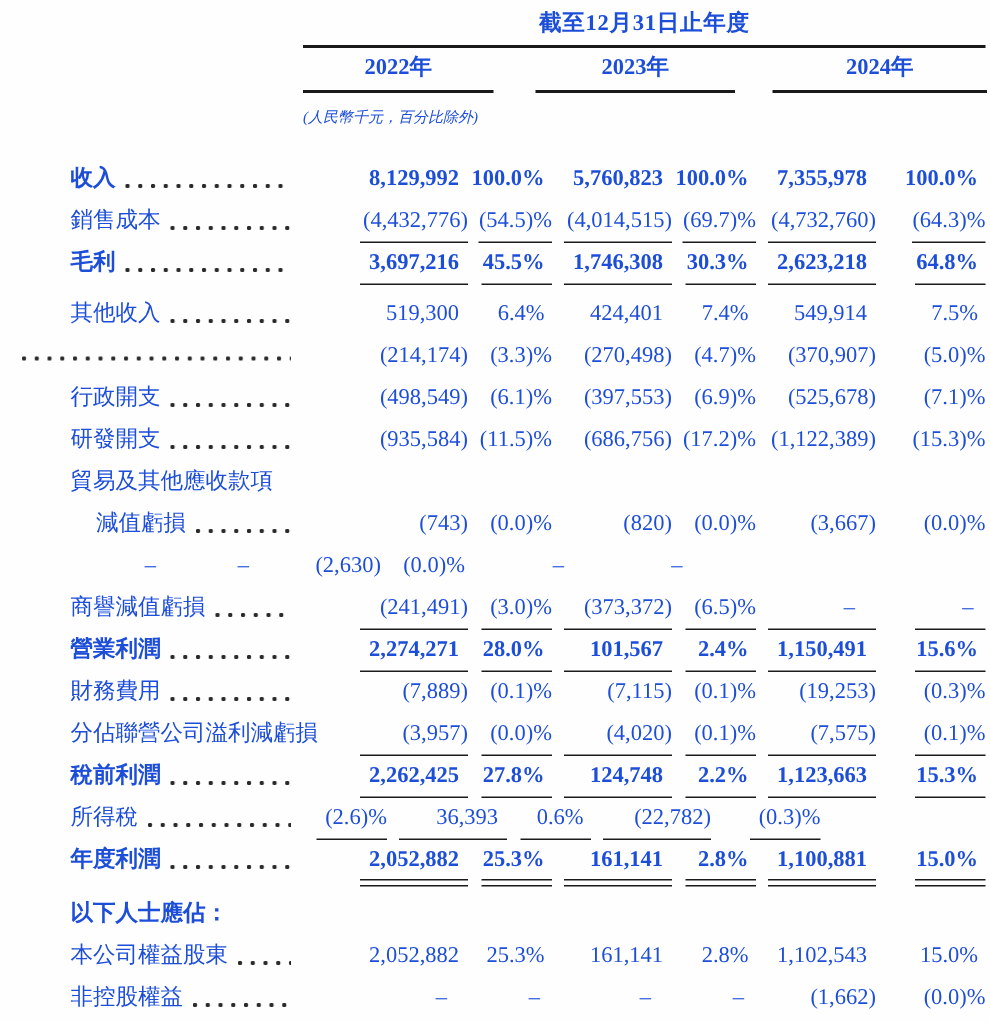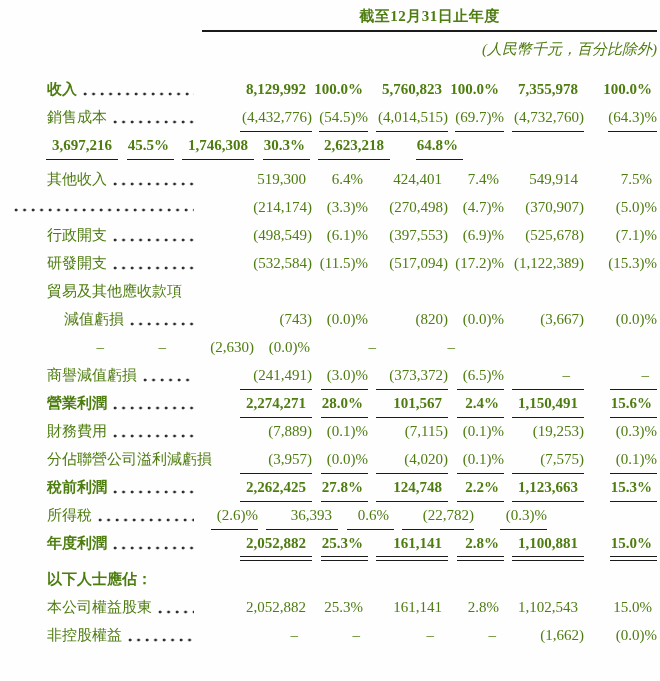--- a/index.html
+++ b/index.html
@@ -1,30 +1,30 @@
 <!DOCTYPE html>
 <html><head>
 <meta charset="utf-8">
 <style>
   html, body { margin:0; padding:0; background:#ffffff; }
   .page {
     width:660px; height:681px; box-sizing:border-box;
-    background:#fefefe; color:#4d7c0f;
+    background:#fefefe; color:#1d4ed8;
     padding:6px 0 0 8px; overflow:hidden;
     font-family:"Liberation Serif","DejaVu Serif",serif;
     font-size:15px; line-height:20px;
   }
   
   .hdr-title { margin-left:194px; width:455px; text-align:center; font-weight:700; letter-spacing:.5px; }
   .hdr-rule  { margin-left:194px; width:455px; border-top:2px solid #1a1a1a; margin-top:4px; }
   .hdr-years { display:flex; margin-top:1px; }
   .sp1 { width:194px; flex:none; }
   .ybox { text-align:center; font-weight:700; border-bottom:2px solid #1a1a1a; padding:2px 0 5px; flex:none; }
   .y1 { width:127px; } .g1 { width:28px; flex:none; } .y2 { width:133px; } .g2 { width:25px; flex:none; } .y3 { width:143px; }
-  .hdr-note { margin-left:194px; width:455px; text-align:right; font-style:italic; font-size:15px; margin-top:7px; margin-bottom:20px; }
+  .hdr-note { margin-left:194px; width:455px; text-align:left; font-style:italic; font-size:10px; margin-top:7px; margin-bottom:20px; }
   
   .rows {}
   .row { display:flex; align-items:baseline; height:20px; margin-bottom:8px; }
   .lbl { display:flex; width:194px; flex:0 0 194px; box-sizing:border-box; }
   .lbl.ind { padding-left:17px; }
   .lt { white-space:nowrap;padding-left:39px; }
   .leader {
     flex:1 1 auto; align-self:flex-end; height:4px; margin:0 8px 3px 6px;
     background-image:radial-gradient(circle at 2px 2px, #2a2a2a 1.25px, rgba(0,0,0,0) 1.7px);
     background-size:8.5px 4px; background-repeat:repeat-x;
@@ -41,20 +41,28 @@
   .pr5 { padding-right:5px; } .pr6 { padding-right:6px; }
   .pr8 { padding-right:8px; } .pr14 { padding-right:14px; }
 </style>
 </head>
 <body>
 
 <div class="page">
   <div class="hdr">
     <div class="hdr-title">截至12月31日止年度</div>
     <div class="hdr-rule"></div>
+    <div class="hdr-years">
+      <div class="sp1"></div>
+      <div class="ybox y1">2022年</div>
+      <div class="g1"></div>
+      <div class="ybox y2">2023年</div>
+      <div class="g2"></div>
+      <div class="ybox y3">2024年</div>
+    </div>
     <div class="hdr-note">(人民幣千元，百分比除外)</div>
   </div>
   <div class="rows">
       <div class="row bold">
         <div class="lbl">
           <span class="lt">收入</span>
           <span class="leader"></span>
         </div>
         <div class="cell val c1"><span class="u"><span class="pr6">8,129,992</span></span></div>
         <div class="cell pct c2"><span class="u"><span class="pr5">100.0%</span></span></div>
@@ -69,20 +77,24 @@
           <span class="leader"></span>
         </div>
         <div class="cell val c1"><span class="u"><span>(4,432,776)</span></span></div>
         <div class="cell pct c2"><span class="u"><span>(54.5)%</span></span></div>
         <div class="cell val c3"><span class="u"><span>(4,014,515)</span></span></div>
         <div class="cell pct c4"><span class="u"><span>(69.7)%</span></span></div>
         <div class="cell val c5"><span class="u"><span>(4,732,760)</span></span></div>
         <div class="cell pct c6"><span class="u"><span>(64.3)%</span></span></div>
       </div>
       <div class="row bold ul1" style="margin-bottom: 14px;">
+        <div class="lbl">
+          <span class="lt">毛利</span>
+          <span class="leader"></span>
+        </div>
         <div class="cell val c1"><span class="u"><span class="pr6">3,697,216</span></span></div>
         <div class="cell pct c2"><span class="u"><span class="pr5">45.5%</span></span></div>
         <div class="cell val c3"><span class="u"><span class="pr6">1,746,308</span></span></div>
         <div class="cell pct c4"><span class="u"><span class="pr5">30.3%</span></span></div>
         <div class="cell val c5"><span class="u"><span class="pr6">2,623,218</span></span></div>
         <div class="cell pct c6"><span class="u"><span class="pr5">64.8%</span></span></div>
       </div>
       <div class="row">
         <div class="lbl">
           <span class="lt">其他收入</span>
@@ -116,23 +128,23 @@
         <div class="cell val c3"><span class="u"><span>(397,553)</span></span></div>
         <div class="cell pct c4"><span class="u"><span>(6.9)%</span></span></div>
         <div class="cell val c5"><span class="u"><span>(525,678)</span></span></div>
         <div class="cell pct c6"><span class="u"><span>(7.1)%</span></span></div>
       </div>
       <div class="row">
         <div class="lbl">
           <span class="lt">研發開支</span>
           <span class="leader"></span>
         </div>
-        <div class="cell val c1"><span class="u"><span>(532,584)</span></span></div>
+        <div class="cell val c1"><span class="u"><span>(935,584)</span></span></div>
         <div class="cell pct c2"><span class="u"><span>(11.5)%</span></span></div>
-        <div class="cell val c3"><span class="u"><span>(517,094)</span></span></div>
+        <div class="cell val c3"><span class="u"><span>(686,756)</span></span></div>
         <div class="cell pct c4"><span class="u"><span>(17.2)%</span></span></div>
         <div class="cell val c5"><span class="u"><span>(1,122,389)</span></span></div>
         <div class="cell pct c6"><span class="u"><span>(15.3)%</span></span></div>
       </div>
       <div class="row">
         <div class="lbl">
           <span class="lt">貿易及其他應收款項</span>
         </div>
       </div>
       <div class="row">

